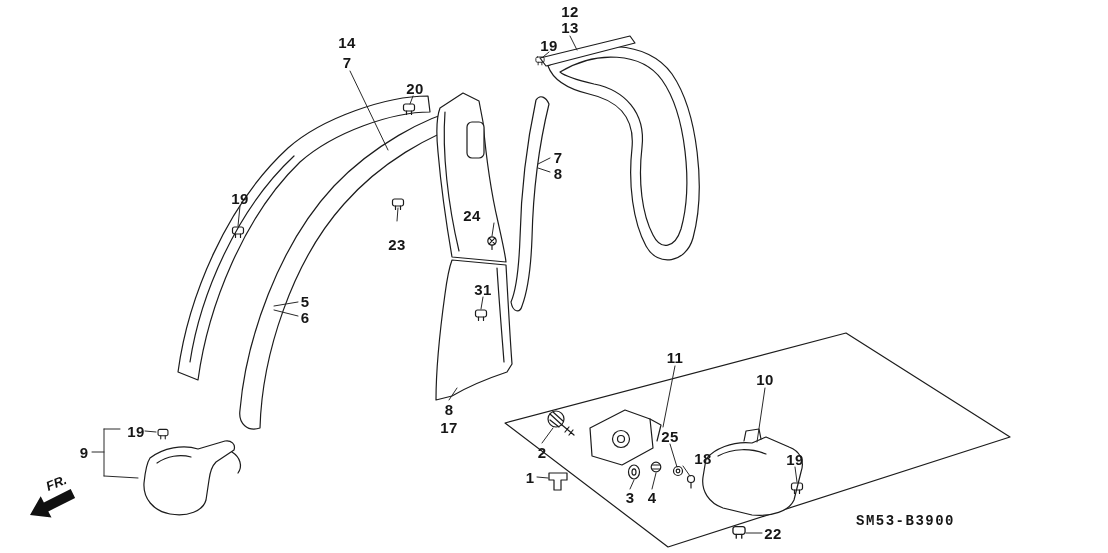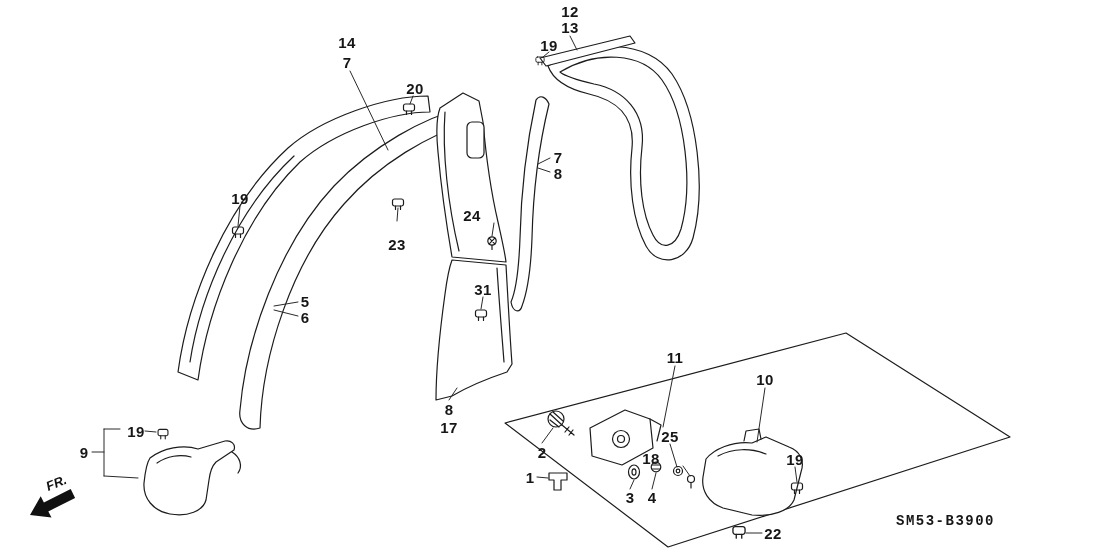--- a/index.html
+++ b/index.html
@@ -19,21 +19,20 @@
     letter-spacing:0.3px;
     white-space:nowrap;
     user-select:none;
   }
   .part-code{
     position:absolute;
     left:856px;top:513px;
     font:bold 14px "Liberation Mono","DejaVu Sans Mono",monospace;
     letter-spacing:1.5px;
     color:#161616;
-    margin-left:40px;
   }
 </style>
 </head>
 <body>
 
 <div class="stage">
 
   <svg width="1108" height="553" viewBox="0 0 1108 553">
     <defs>
       <g id="clipIcon">
@@ -181,21 +180,21 @@
     <div class="callout" style="left:305px;top:317px">6</div>
     <div class="callout" style="left:483px;top:289px">31</div>
     <div class="callout" style="left:675px;top:357px">11</div>
     <div class="callout" style="left:765px;top:379px">10</div>
     <div class="callout" style="left:449px;top:409px">8</div>
     <div class="callout" style="left:449px;top:427px">17</div>
     <div class="callout" style="left:136px;top:431px">19</div>
     <div class="callout" style="left:84px;top:452px">9</div>
     <div class="callout" style="left:542px;top:452px">2</div>
     <div class="callout" style="left:670px;top:436px">25</div>
-    <div class="callout" style="left:651px;top:458px">18</div>
+    <div class="callout" style="left:703px;top:458px">18</div>
     <div class="callout" style="left:530px;top:477px">1</div>
     <div class="callout" style="left:630px;top:497px">3</div>
     <div class="callout" style="left:652px;top:497px">4</div>
     <div class="callout" style="left:795px;top:459px">19</div>
     <div class="callout" style="left:773px;top:533px">22</div>
   </div>
 
   <div class="part-code">SM53-B3900</div>
 
 </div>

